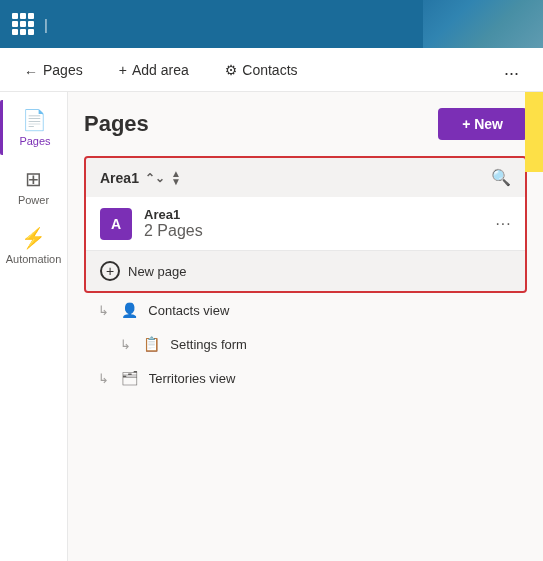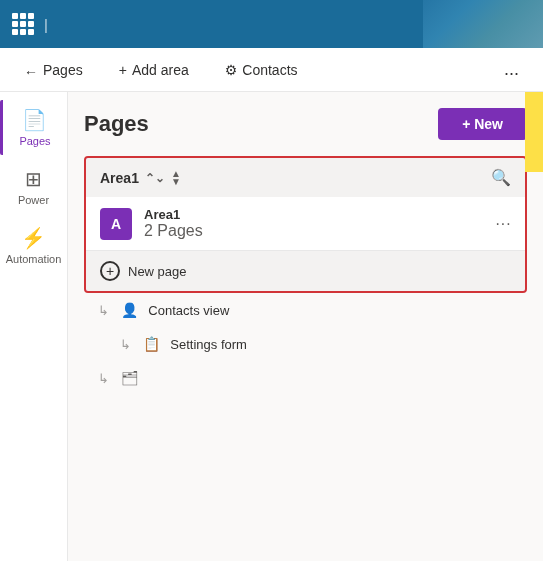--- a/index.html
+++ b/index.html
@@ -415,16 +415,17 @@
 
     <div class="page-item" style="padding-left:36px;">
       <span class="indent-icon">↳</span>
       <span class="page-icon">📋</span>
       <span class="page-label">Settings form</span>
     </div>
 
     <div class="page-item">
       <span class="indent-icon">↳</span>
       <span class="page-icon">🗂</span>
+      <span class="page-label">Territories view</span>
     </div>
 
   </div>
 </div>
 
 </body></html>

